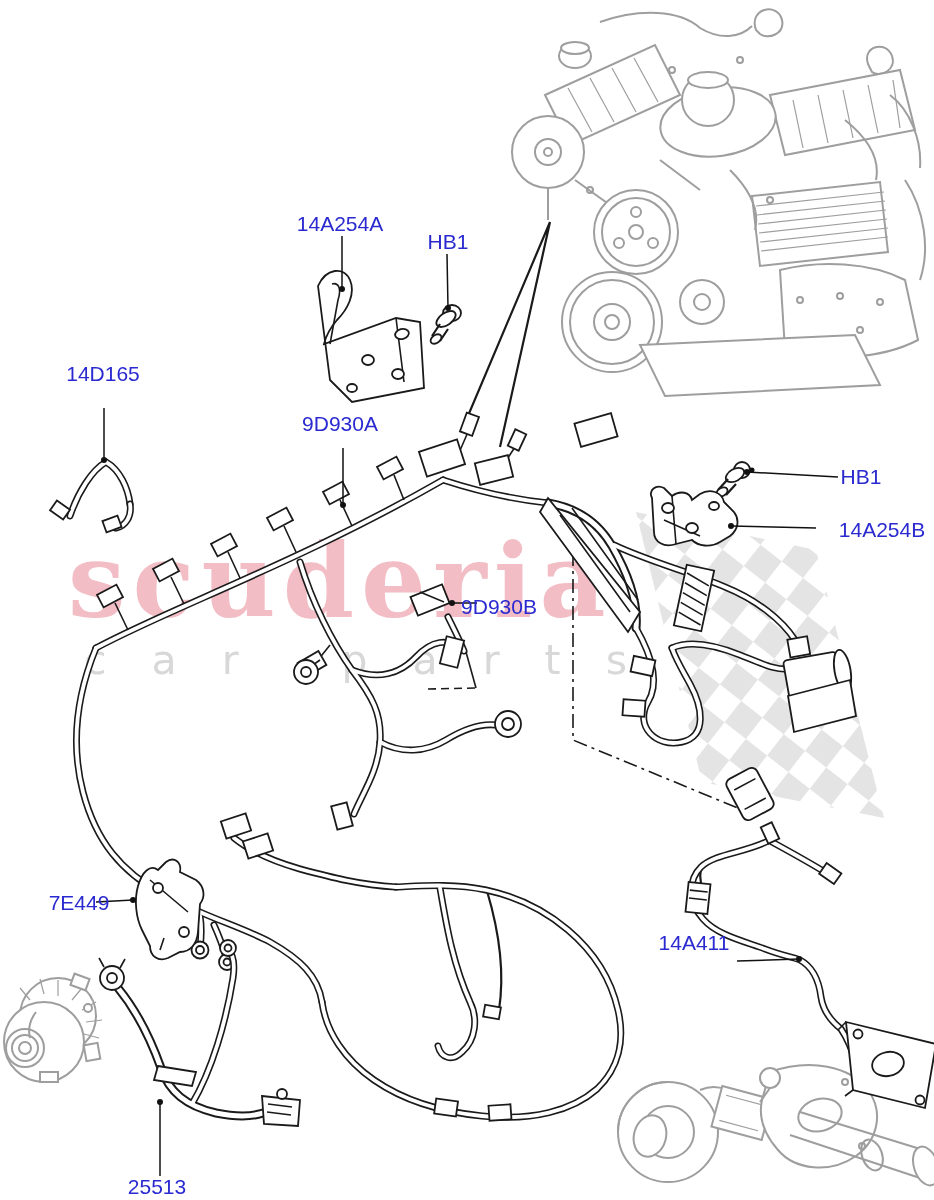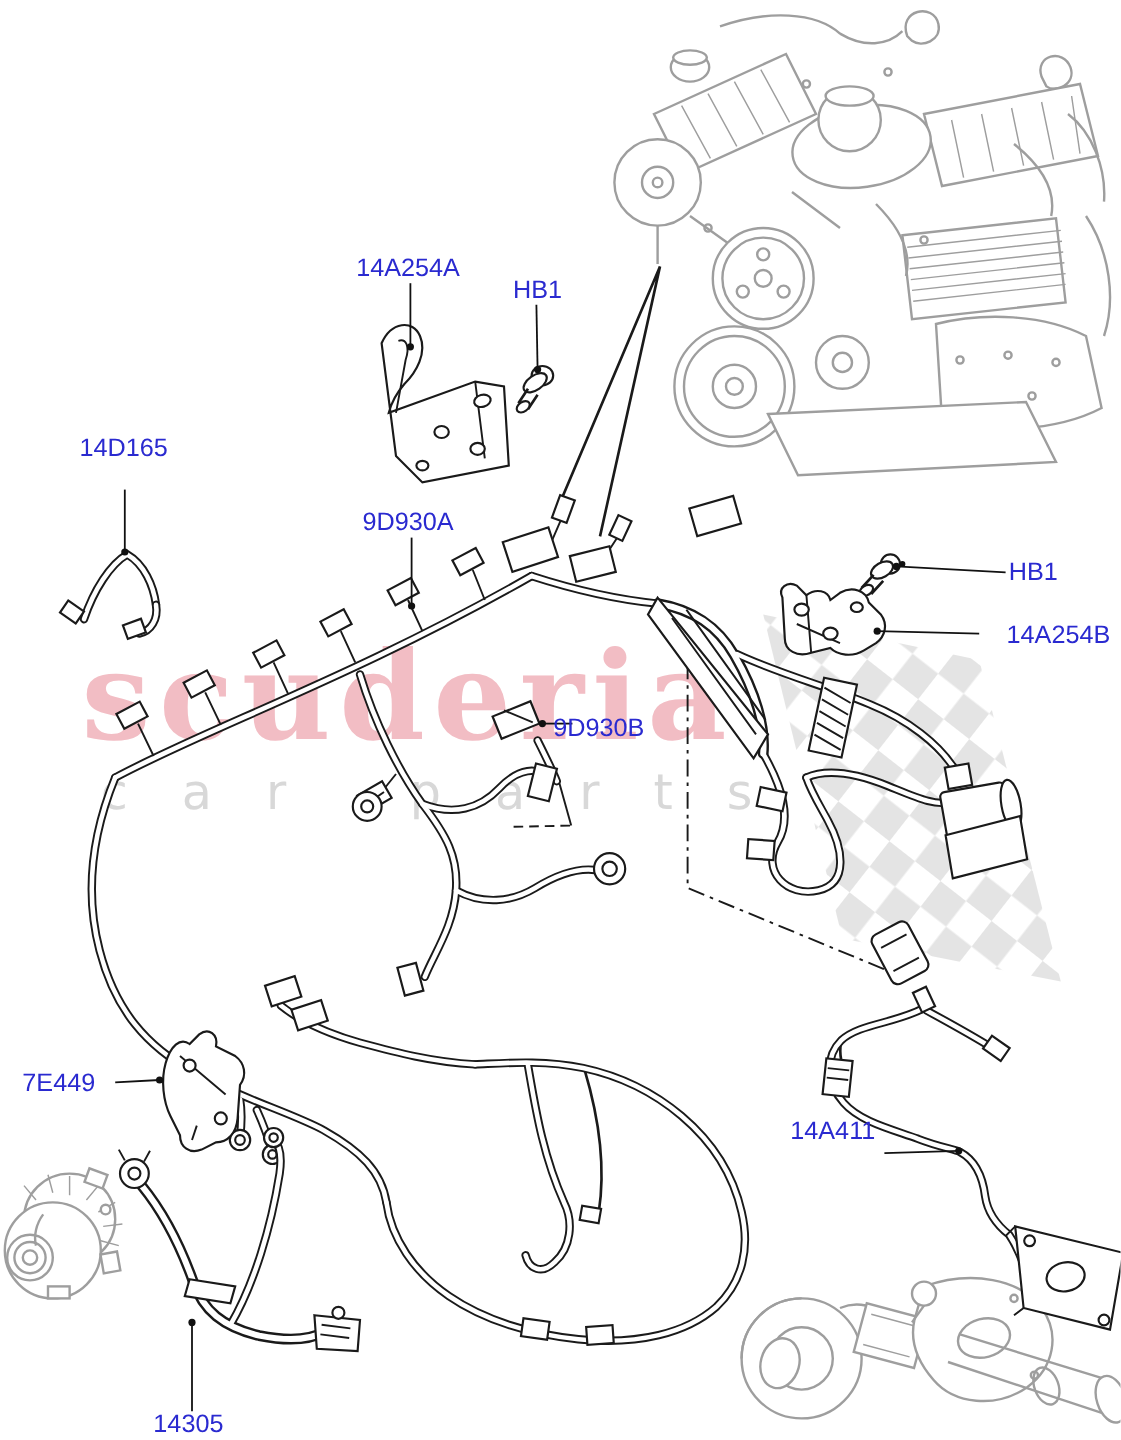--- a/index.html
+++ b/index.html
@@ -13,25 +13,25 @@
             font-family:"DejaVu Sans",sans-serif;font-size:41px;
             letter-spacing:45px;color:#D8D8D8;line-height:1;user-select:none;}
   
   #art{position:absolute;left:0;top:0;z-index:1;}
   
   .lbl{position:absolute;z-index:2;transform:translate(-50%,-50%);
        font:21px "Liberation Sans",sans-serif;color:#2A2AD0;white-space:nowrap;cursor:pointer;}
   #lbl-14a254a{left:340px;top:224px}
   #lbl-hb1-top{left:448px;top:242px}
   #lbl-14d165{left:103px;top:374px}
-  #lbl-9d930a{left:340px;top:436px}
+  #lbl-9d930a{left:340px;top:424px}
   #lbl-hb1-right{left:861px;top:477px}
   #lbl-14a254b{left:882px;top:530px}
   #lbl-9d930b{left:499px;top:607px}
-  #lbl-7e449{left:49px;top:903px}
+  #lbl-7e449{left:79px;top:903px}
   #lbl-14a411{left:694px;top:943px}
   #lbl-14305{left:157px;top:1187px}
   
   .tO{fill:none;stroke:#1a1a1a;stroke-width:7;stroke-linecap:round}
   .tI{fill:none;stroke:#ffffff;stroke-width:3.8;stroke-linecap:round}
   .tO2{fill:none;stroke:#1a1a1a;stroke-width:9;stroke-linecap:round}
   .tI2{fill:none;stroke:#ffffff;stroke-width:5;stroke-linecap:round}
   .w1{fill:none;stroke:#1a1a1a;stroke-width:1.6}
   .w2{fill:none;stroke:#1a1a1a;stroke-width:2.2}
   .conn{fill:#ffffff;stroke:#1a1a1a;stroke-width:1.8}
@@ -384,14 +384,14 @@
 
   <div class="lbl" id="lbl-14a254a">14A254A</div>
   <div class="lbl" id="lbl-hb1-top">HB1</div>
   <div class="lbl" id="lbl-14d165">14D165</div>
   <div class="lbl" id="lbl-9d930a">9D930A</div>
   <div class="lbl" id="lbl-hb1-right">HB1</div>
   <div class="lbl" id="lbl-14a254b">14A254B</div>
   <div class="lbl" id="lbl-9d930b">9D930B</div>
   <div class="lbl" id="lbl-7e449">7E449</div>
   <div class="lbl" id="lbl-14a411">14A411</div>
-  <div class="lbl" id="lbl-14305">14305</div>
+  <div class="lbl" id="lbl-14305">25513</div>
 </div>
 
 </body></html>

